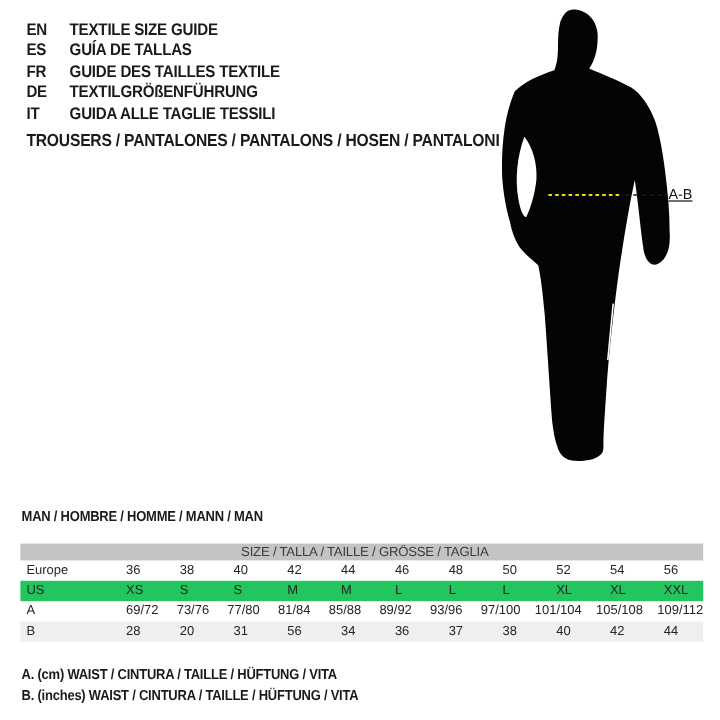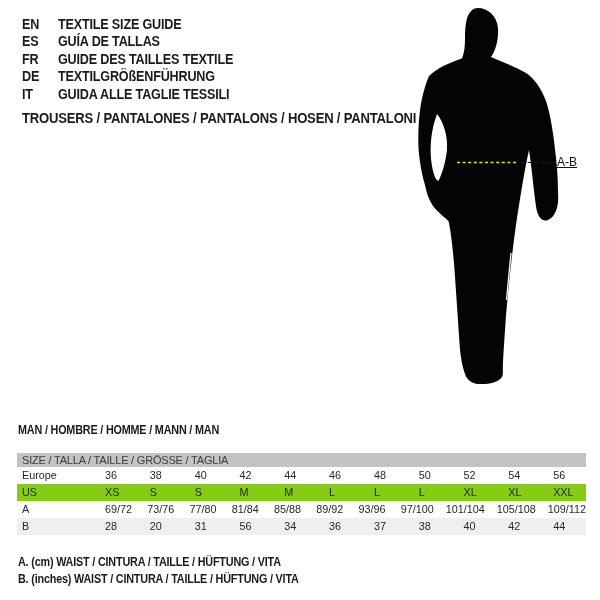--- a/index.html
+++ b/index.html
@@ -107,37 +107,37 @@
     <path fill="none" stroke="#ffffff" stroke-width="1.3" d="M 101,253 C 99.5,270 98,285 96.5,300"></path>
     <line x1="47" y1="162.5" x2="107" y2="162.5" stroke="#e8e500" stroke-width="1.6" stroke-dasharray="3 2.6"></line>
     <line x1="111" y1="162.5" x2="146" y2="162.5" stroke="#1a1a1a" stroke-width="1.2" stroke-dasharray="3.5 3.2"></line>
   </svg>
 </div>
 <span class="ab-label">A-B</span>
 
 <div class="section-title condensed">MAN / HOMBRE / HOMME / MANN / MAN</div>
 
 <div class="size-table">
-  <div class="thead" style="background: rgb(195, 195, 195);">SIZE / TALLA / TAILLE / GRÖSSE / TAGLIA</div>
+  <div class="thead" style="background: rgb(195, 195, 195); text-align: center;">SIZE / TALLA / TAILLE / GRÖSSE / TAGLIA</div>
   <div>
       <div class="trow">
         <div class="tlabel">Europe</div>
         <div class="tcell">36</div>
         <div class="tcell">38</div>
         <div class="tcell">40</div>
         <div class="tcell">42</div>
         <div class="tcell">44</div>
         <div class="tcell">46</div>
         <div class="tcell">48</div>
         <div class="tcell">50</div>
         <div class="tcell">52</div>
         <div class="tcell">54</div>
         <div class="tcell">56</div>
       </div>
-      <div class="trow alt" style="background: #84cc16;">
+      <div class="trow alt" style="background: #22c55e;">
         <div class="tlabel">US</div>
         <div class="tcell">XS</div>
         <div class="tcell">S</div>
         <div class="tcell">S</div>
         <div class="tcell">M</div>
         <div class="tcell">M</div>
         <div class="tcell">L</div>
         <div class="tcell">L</div>
         <div class="tcell">L</div>
         <div class="tcell">XL</div>

